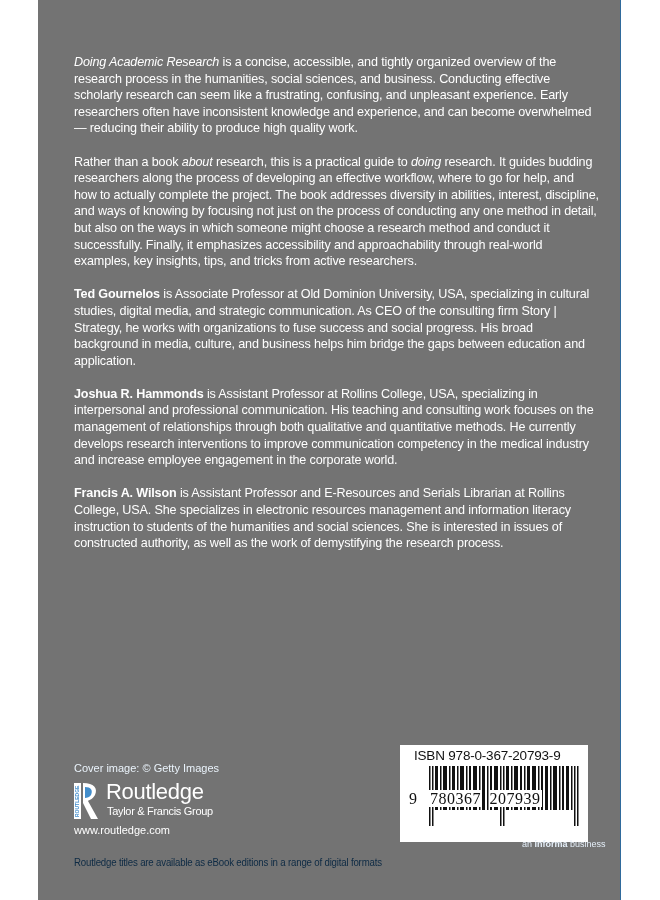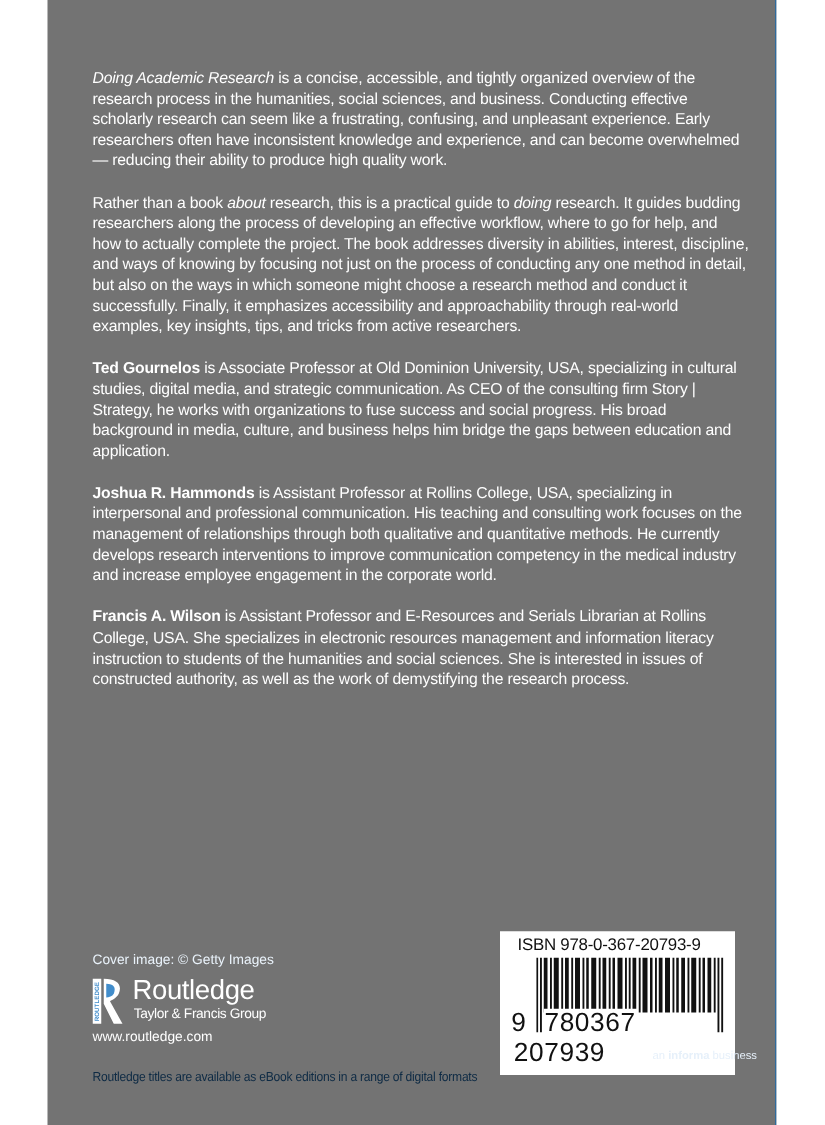--- a/index.html
+++ b/index.html
@@ -20,31 +20,31 @@
   .subject { margin-top: 0; }
   .credit {
     position: absolute; left: 36px; top: 762px; font-size: 11px; color: #eaf3fb;
   }
   .logo-row { position: absolute; left: 36px; top: 781px; height: 40px; }
   .logo-mark { position: absolute; left: 0; top: 0; width: 26px; height: 40px; }
   .logo-name { position: absolute; left: 32px; top: -2px; font-size: 22px; white-space: nowrap; letter-spacing: -0.3px; }
   .logo-sub { position: absolute; left: 33px; top: 24px; font-size: 11px; white-space: nowrap; letter-spacing: -0.3px; }
   .url { position: absolute; left: 36px; top: 824px; font-size: 11px; }
   .barcode-box {
-    position: absolute; left: 362px; top: 745px; width: 188px; height: 115px;
+    position: absolute; left: 362px; top: 745px; width: 188px; height: 97px;
     background: #ffffff; color: #111;
   }
   .isbn-text {
     position: absolute; left: 14px; top: 3px; font-size: 13.5px;
     font-family: "Liberation Sans", sans-serif; letter-spacing: -0.2px;
   }
   .bars { position: absolute; left: 29px; top: 21px; width: 152px; height: 60px; }
   .barnum {
-    position: absolute; left: 8px; top: 62px; font-size: 21px; letter-spacing: 0.5px;
-    font-family: Liberation Sans, sans-serif; background: transparent;
+    position: absolute; left: 8px; top: 45px; font-size: 16px; letter-spacing: 0.5px;
+    font-family: Liberation Serif, serif; background: transparent;
   }
   .barnum span { background: #fff; padding: 0 1px; }
   .informa { position: absolute; left: 484px; top: 839px; font-size: 9px; color: #e6f0fa; }
   .informa b { font-weight: bold; }
   .ebook {
     position: absolute; left: 36px; top: 856px; font-size: 10.5px; color: #0d2a44;
     font-family: "Liberation Sans", sans-serif; letter-spacing: -0.2px; transform: scaleX(0.92); transform-origin: left;
   }
 </style>
 </head>

